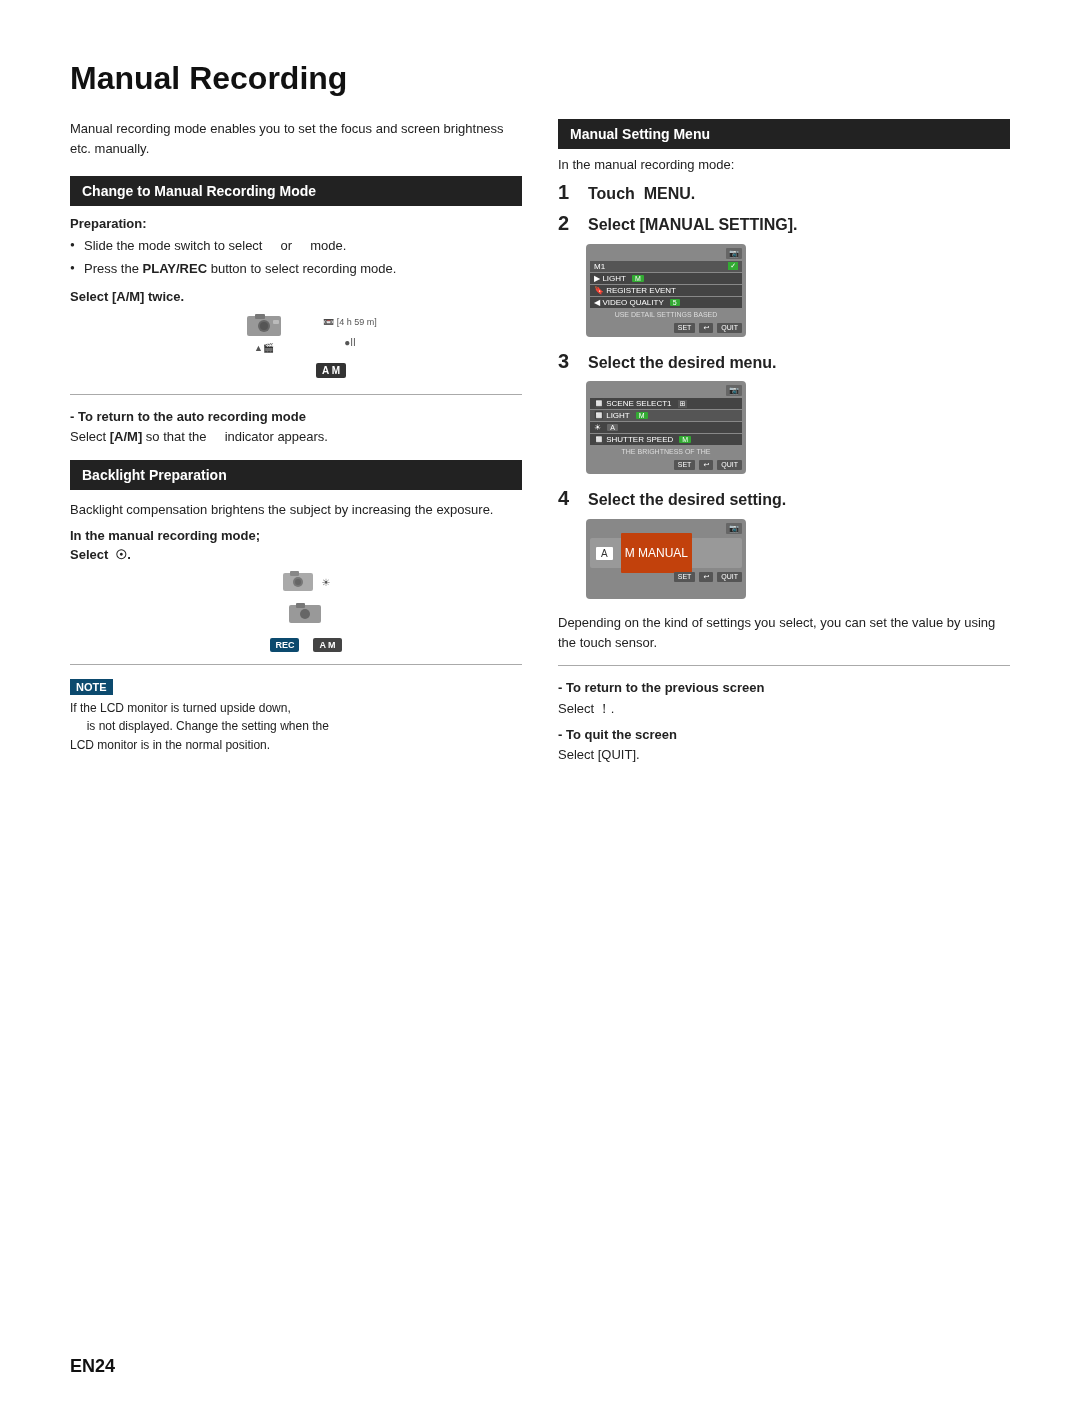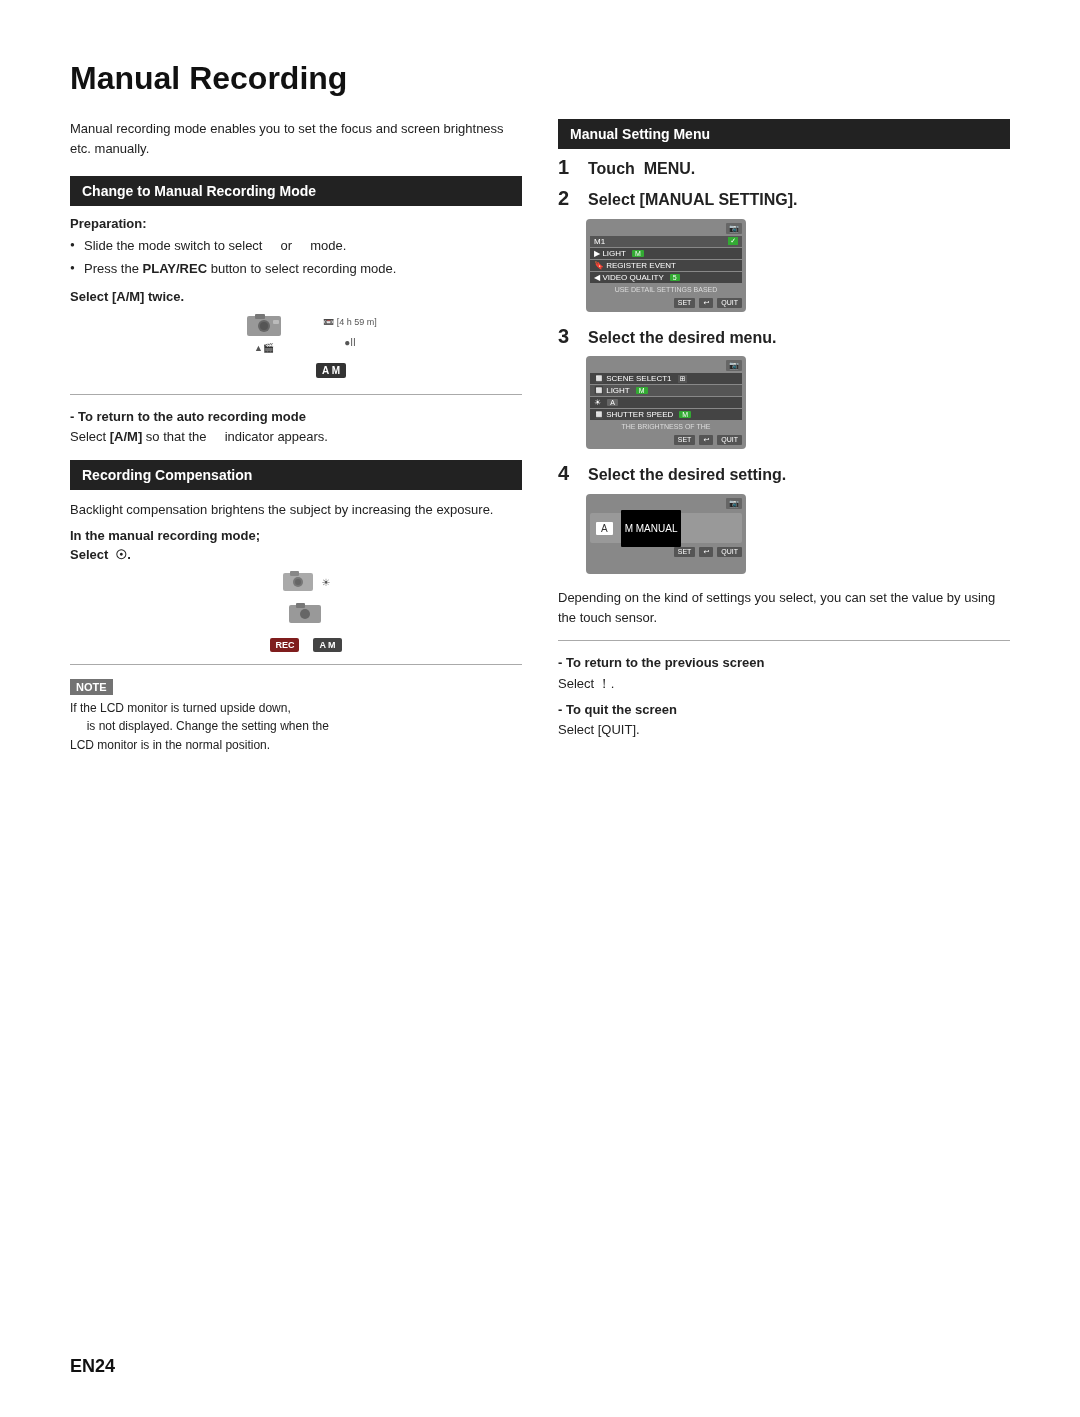--- a/index.html
+++ b/index.html
@@ -141,41 +141,41 @@
       align-items: center;
       gap: 5px;
       margin: 6px 0 10px 20px;
     }
     .icon-row {
       display: flex;
       gap: 18px;
       align-items: center;
     }
     .rec-badge {
-      background: #7f1d1d;
+      background: #0c4a6e;
       color: #fff;
       font-size: 9px;
       font-weight: 700;
       padding: 2px 5px;
       border-radius: 2px;
     }
     .am-badge2 {
       background: #444;
       color: #fff;
       font-size: 9px;
       font-weight: 700;
       padding: 2px 6px;
       border-radius: 2px;
     }
     .cancel-note {
       font-size: 13px;
       margin-top: 6px;
     }
     .note-box {
-      background: #737373;
+      background: #0c4a6e;
       color: #fff;
       font-size: 11px;
       font-weight: 700;
       display: inline-block;
       padding: 2px 6px;
       margin-bottom: 4px;
     }
     .note-text {
       font-size: 12px;
       line-height: 1.55;
@@ -323,21 +323,21 @@
 
         <hr class="divider">
 
         <p class="note-row">
           <span class="dash">- <strong>To return to the auto recording mode</strong></span><br>
           Select <strong>[A/M]</strong> so that the &nbsp;&nbsp;&nbsp; indicator appears.
         </p>
       </div>
 
       <div class="backlight-section">
-        <div class="section-header">Recording Compensation</div>
+        <div class="section-header">Backlight Preparation</div>
         <p class="backlight-body">Backlight compensation brightens the subject by increasing the exposure.</p>
         <p class="in-manual">In the manual recording mode;</p>
         <p class="select-label">Select &nbsp;☉.</p>
 
         <div class="backlight-diagram">
           <div style="display:flex;gap:6px;align-items:center;">
             <svg width="34" height="26">
               <rect x="1" y="3" width="30" height="18" rx="2" fill="#aaa"></rect>
               <rect x="8" y="1" width="9" height="5" rx="1" fill="#888"></rect>
               <circle cx="16" cy="12" r="5" fill="#777"></circle>
@@ -367,20 +367,21 @@
             If the LCD monitor is turned upside down,<br>
             &nbsp;&nbsp;&nbsp;&nbsp;&nbsp;is not displayed. Change the setting when the<br>
             LCD monitor is in the normal position.
           </p>
         </div>
       </div>
     </div>
 
     <div class="right-col">
       <div class="manual-setting-header">Manual Setting Menu</div>
+      <p class="in-manual-mode">In the manual recording mode:</p>
 
       <div class="step">
         <span class="step-num">1</span>
         <span class="step-label">Touch &nbsp;<strong>MENU.</strong></span>
       </div>
 
       <div class="step">
         <span class="step-num">2</span>
         <span class="step-label">Select [MANUAL SETTING].</span>
       </div>
@@ -449,21 +450,21 @@
         <span class="step-num">4</span>
         <span class="step-label">Select the desired setting.</span>
       </div>
 
       <div class="screen-sim" style="margin-top:4px;height:80px;">
         <div class="top-bar">
           <span style="font-size:8px;background:#666;padding:1px 3px;border-radius:1px;">📷</span>
         </div>
         <div style="height:30px;background:#999;border-radius:2px;margin:4px 0;display:flex;align-items:center;gap:8px;padding:0 6px;">
           <span style="background:#fff;color:#333;font-size:10px;padding:1px 5px;border-radius:1px;">A</span>
-          <span style="background:#000000;color:#fff;font-size:10px;padding:13px 4px;border-radius:1px;">M MANUAL</span>
+          <span style="background:#c2410c;color:#fff;font-size:12px;padding:13px 4px;border-radius:1px;">M MANUAL</span>
         </div>
         <div class="bottom-bar">
           <span class="btn-sm">SET</span>
           <span class="btn-sm">↩</span>
           <span class="btn-sm">QUIT</span>
         </div>
       </div>
 
       <p style="font-size:13px;line-height:1.55;margin-top:4px;margin-bottom:10px;">Depending on the kind of settings you select, you can set the value by using the touch sensor.</p>
 

